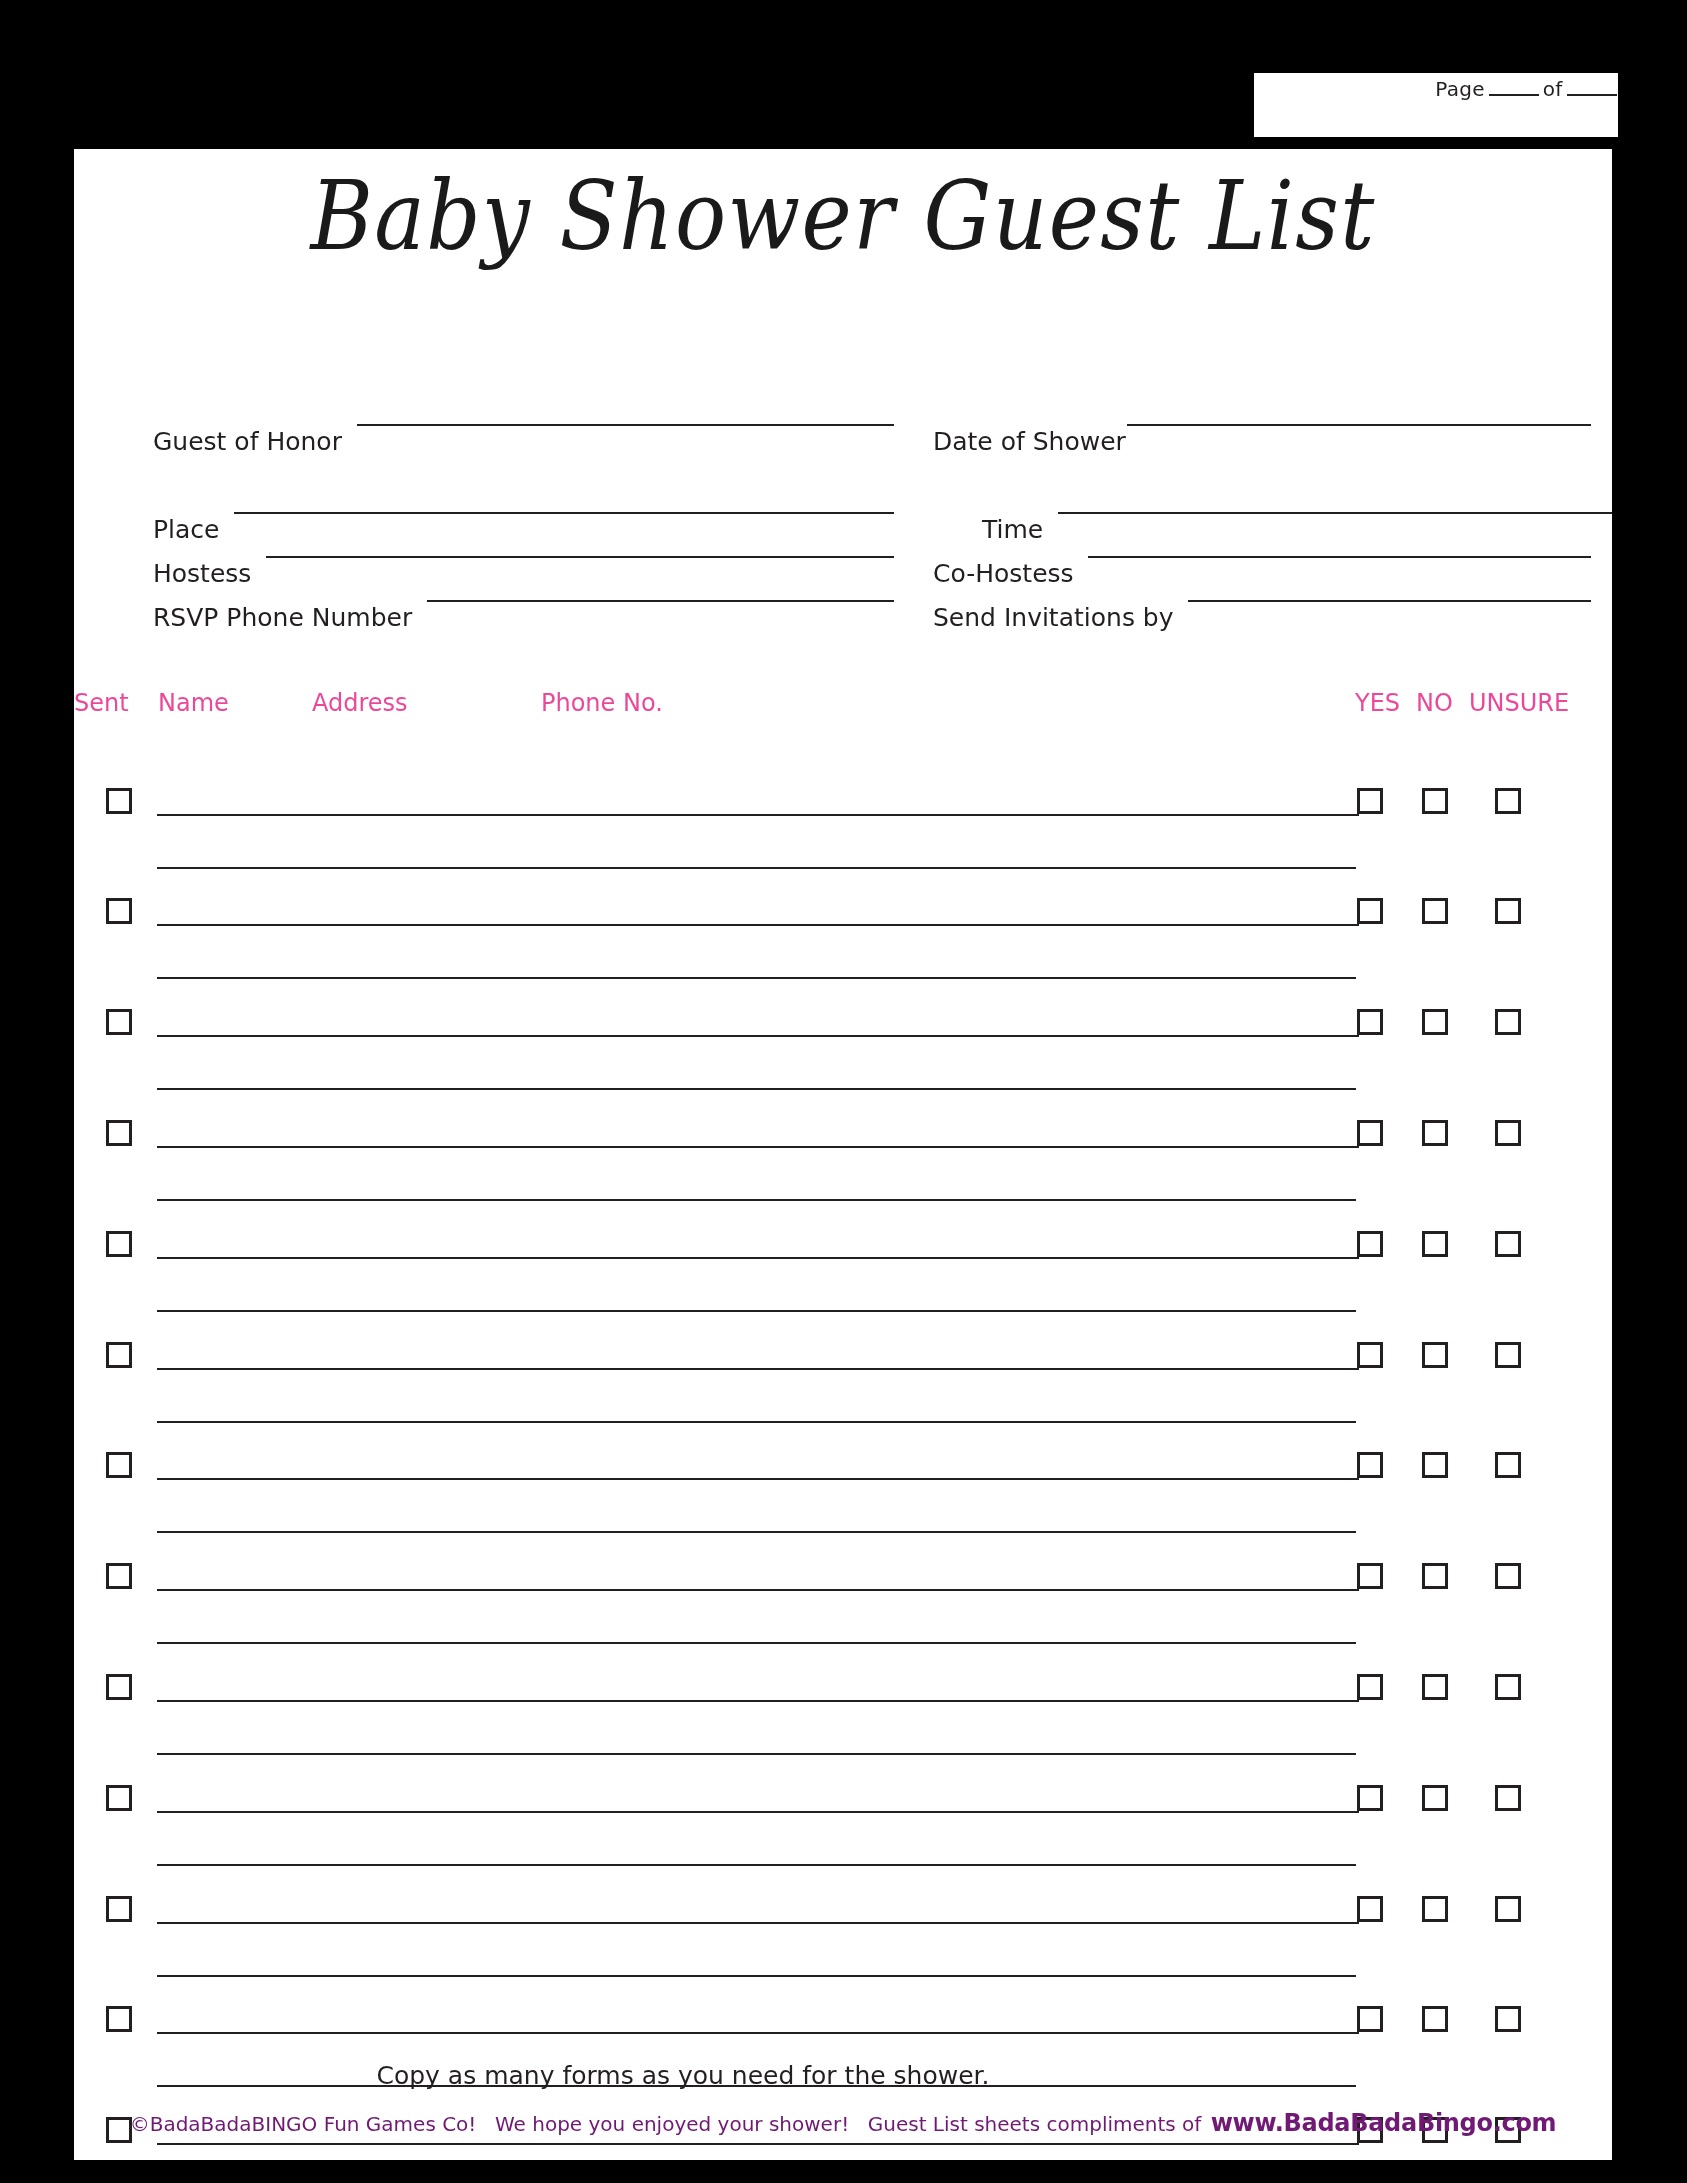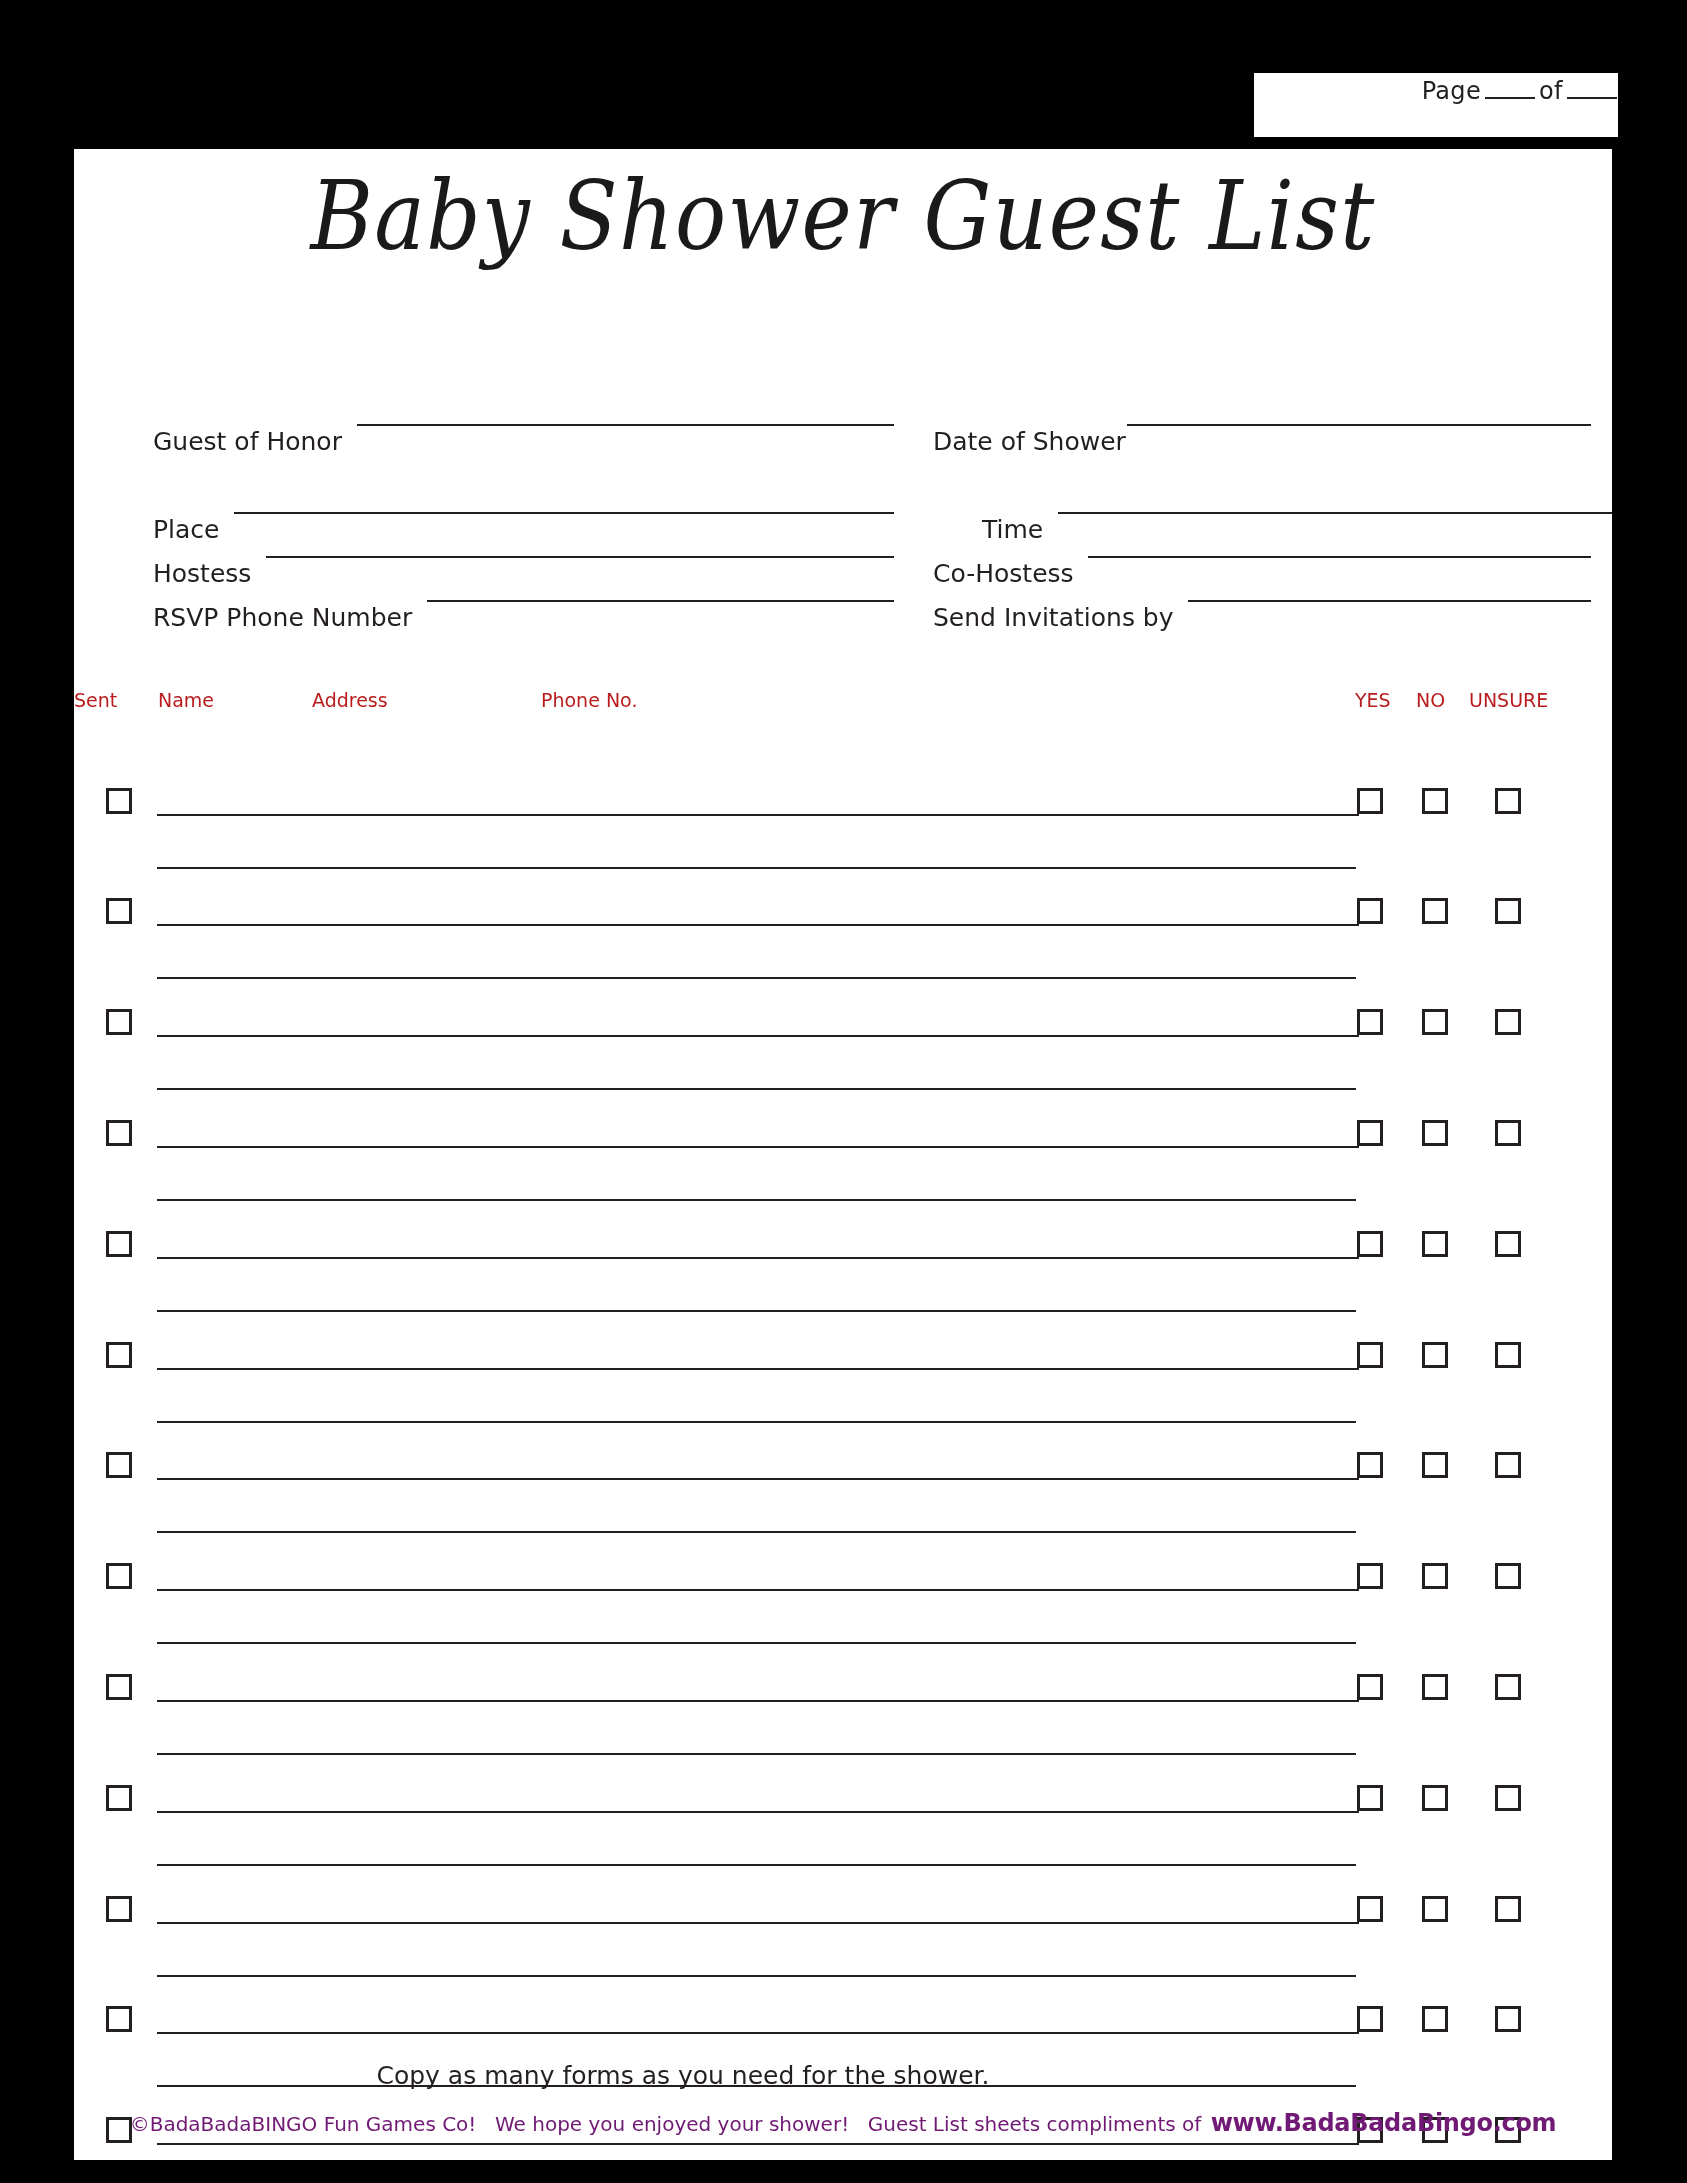--- a/index.html
+++ b/index.html
@@ -25,21 +25,21 @@
     height: 64px;
     background: #ffffff;
     box-sizing: border-box;
   }
   .page-slip-inner {
     position: absolute;
     left: 0;
     top: 4px;
     width: 100%;
     text-align: right;
-    font-size: 24px;
+    font-size: 20px;
     letter-spacing: 0.3px;
     white-space: nowrap;
     color: #231f20;
   }
   .blank-rule {
     display: inline-block;
     border-bottom: 2px solid #231f20;
     vertical-align: baseline;
     margin: 0 4px;
   }
@@ -98,22 +98,22 @@
   .hdr-field .rule.tight { margin-left: 1.3px; }
   .hdr-field .rule.gap   { margin-left: 14.6px; }
 
   
   .col-head {
     position: absolute;
     left: 0;
     top: 540px;
     width: 1482px;
     height: 37px;
-    font-size: 19px;
-    color: #b91c1c;
+    font-size: 24px;
+    color: #ec4899;
   }
   .col-head span {
     position: absolute;
     top: 0;
     white-space: nowrap;
   }
 
   
   .rows { position: absolute; left: 0; top: 0; width: 1538px; height: 100%; }
   .guest-row { position: absolute; left: 0; width: 1538px; height: 111px; }

